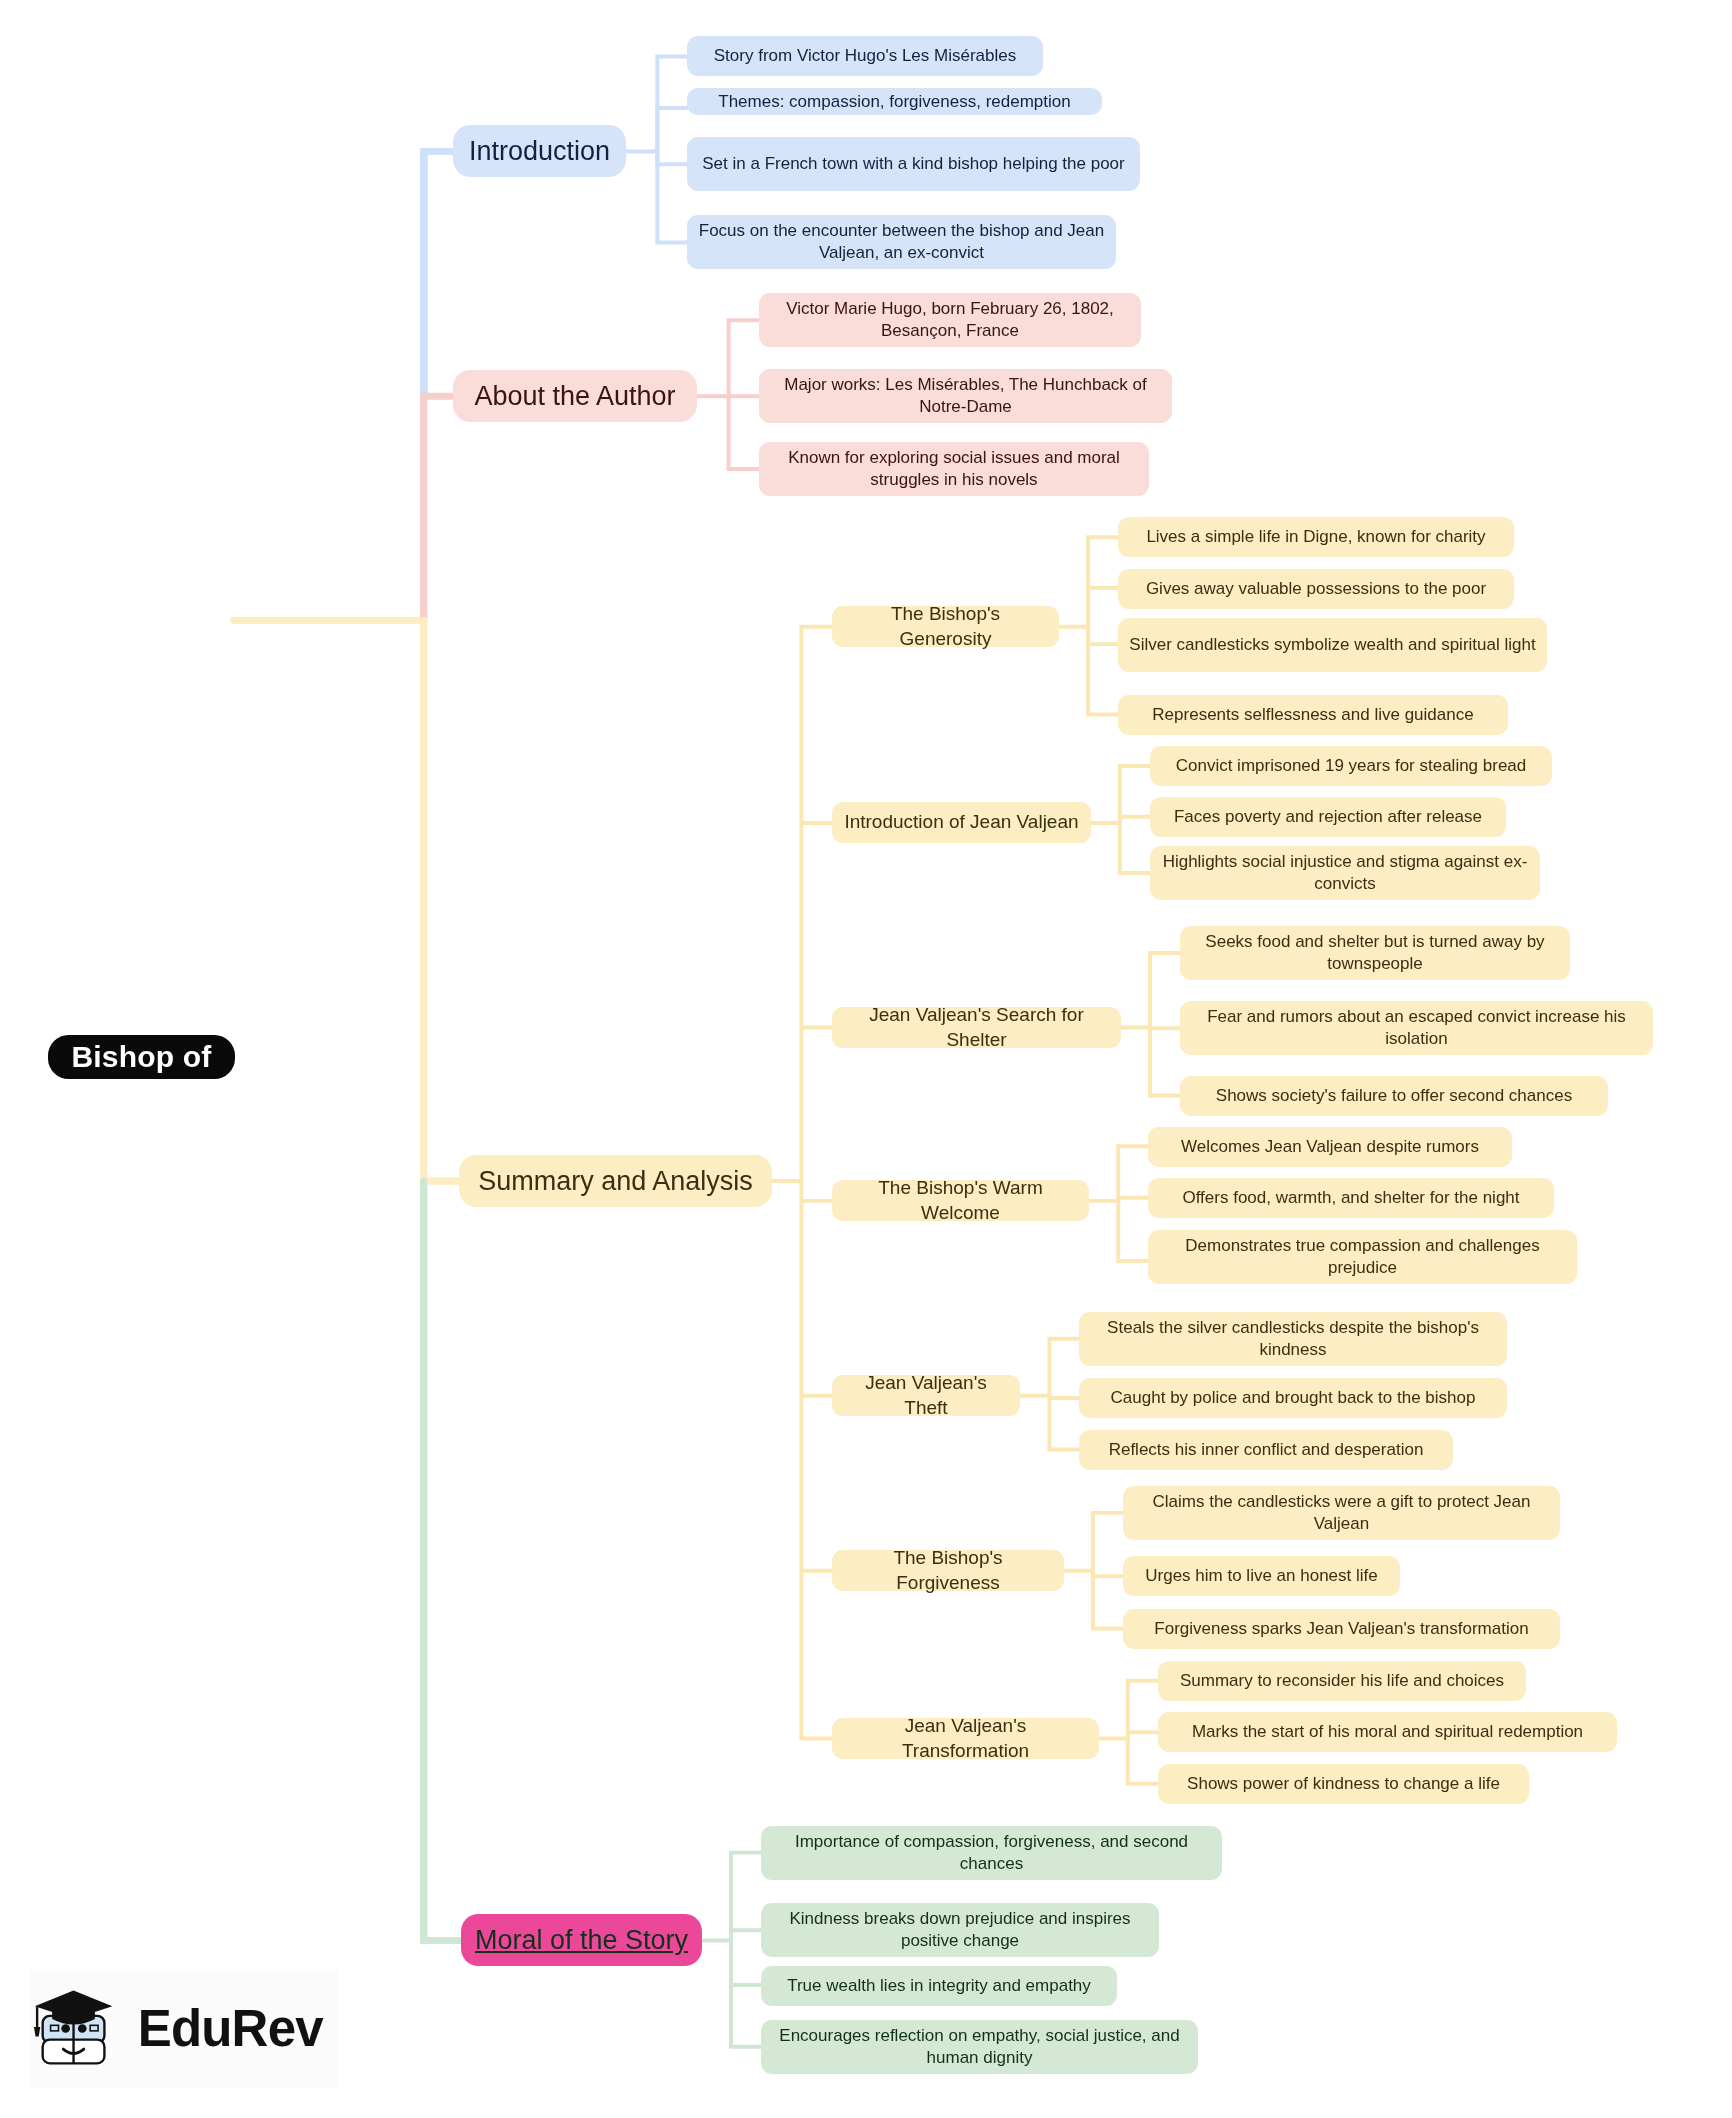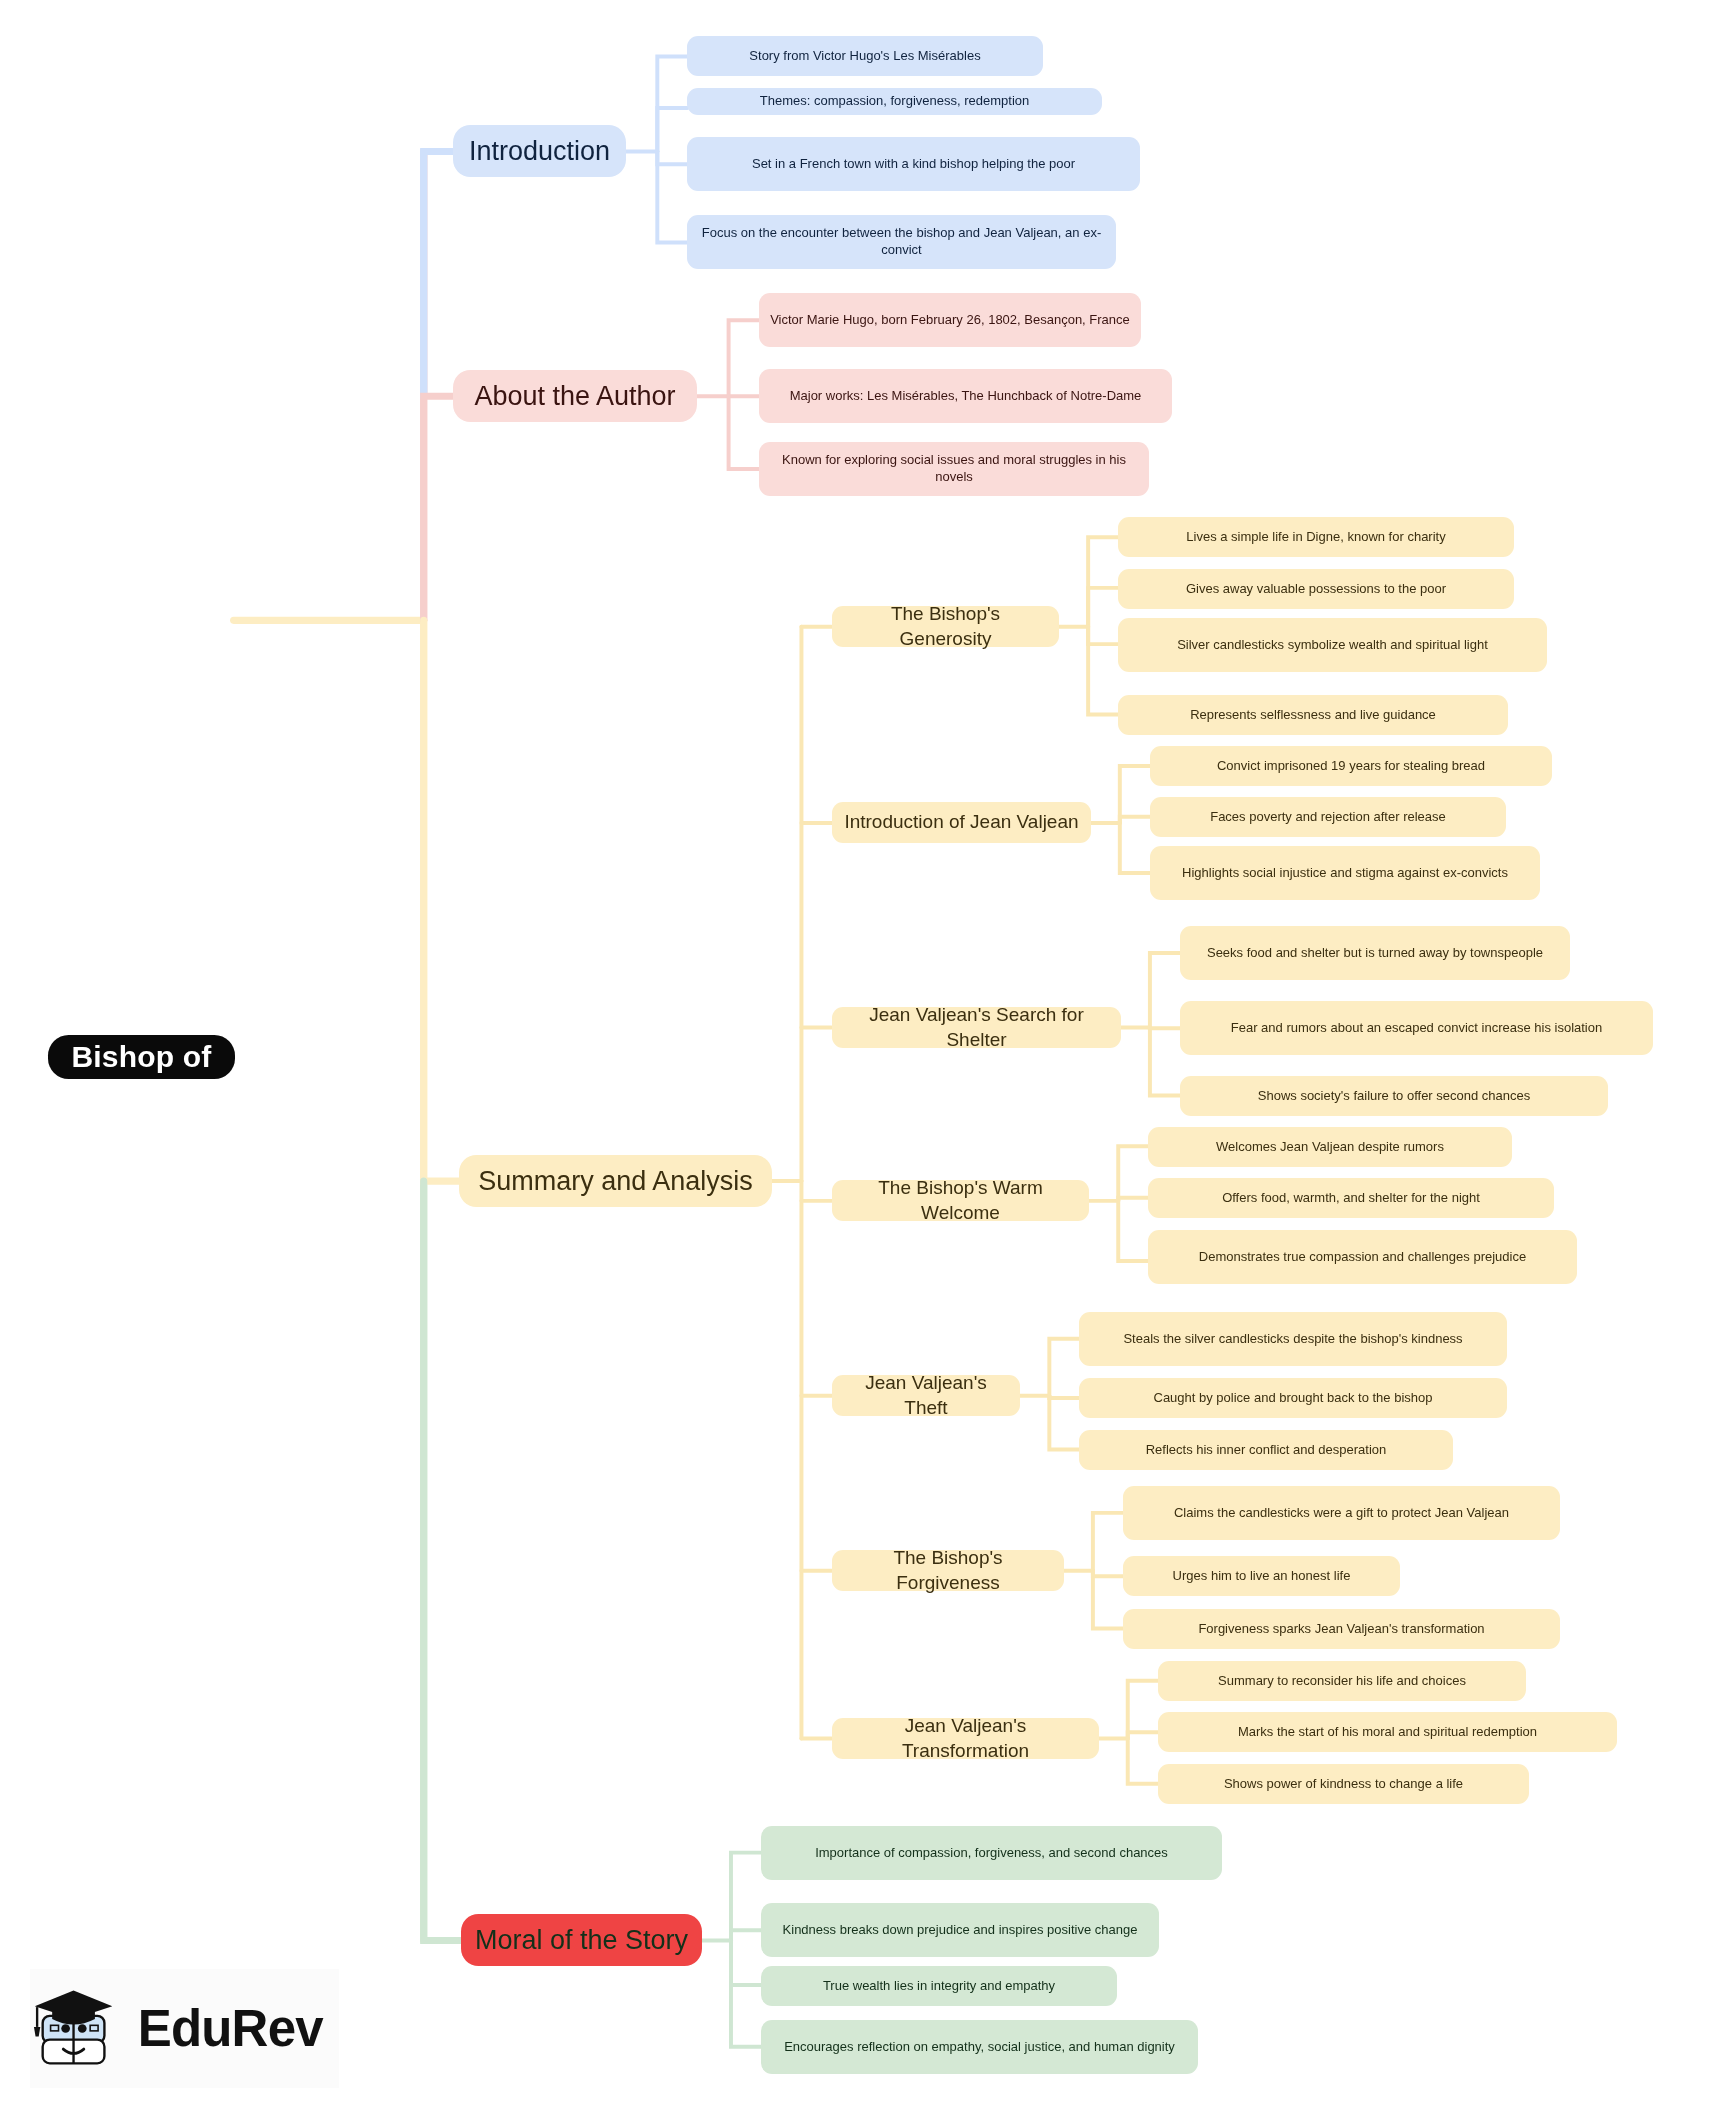--- a/index.html
+++ b/index.html
@@ -22,27 +22,27 @@
   .root{
     background:#0a0a0a;color:#ffffff;font-size:30px;font-weight:bold;
     border-radius:20.6px;letter-spacing:0.2px;
   }
 
   
   .l1{font-size:27px;border-radius:17.4px;}
   .l1.blue {background:#d6e4fa;color:#10233f;}
   .l1.pink {background:#fadcd9;color:#3a1411;}
   .l1.yellow{background:#fdedc3;color:#3b2f10;}
-  .l1.green{background:#ef4444;color:#13301a;}
+  .l1.green{background:#ec4899;color:#13301a;text-decoration:underline;}
 
   
   .l2{font-size:19px;border-radius:11px;background:#fdedc3;color:#3b2f10;}
 
   
-  .leaf{font-size:13px;border-radius:11px;}
+  .leaf{font-size:17px;border-radius:11px;}
   .leaf.blue {background:#d6e4fa;color:#10233f;}
   .leaf.pink {background:#fadcd9;color:#3a1411;}
   .leaf.yellow{background:#fdedc3;color:#3b2f10;}
   .leaf.green{background:#d4e8d4;color:#13301a;}
 
   
   #logo{
     position:absolute;left:30px;top:1969px;width:309px;height:119px;
     background:#fbfbfb;display:flex;align-items:center;gap:12.7px;
   }

